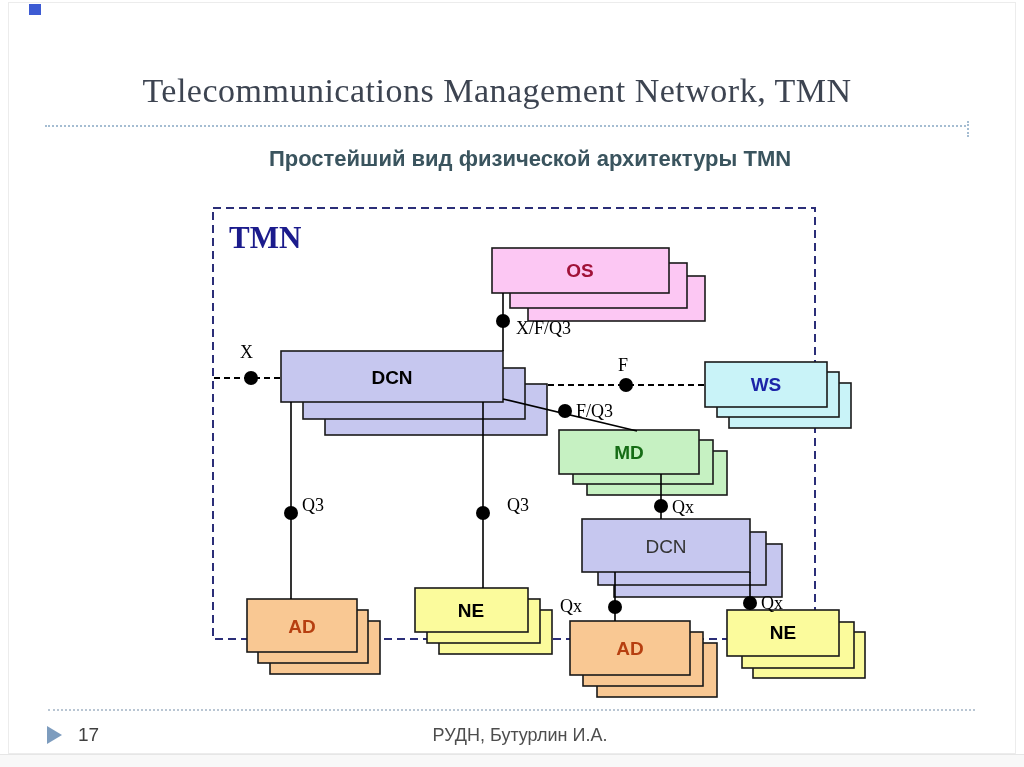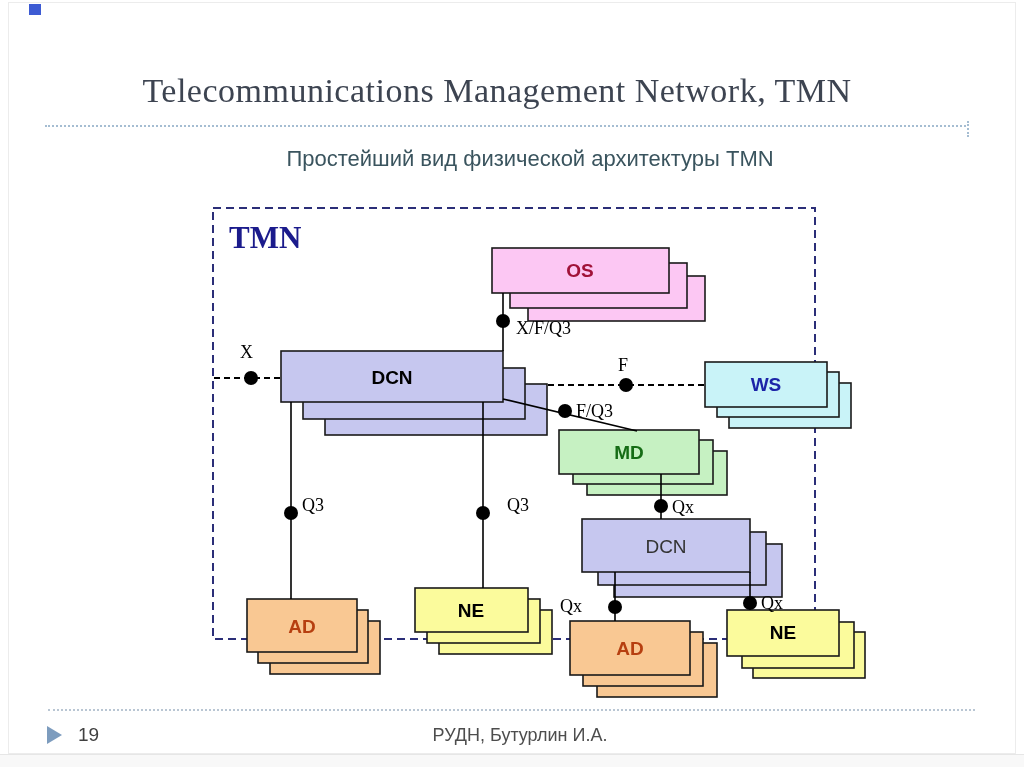--- a/index.html
+++ b/index.html
@@ -10,21 +10,21 @@
   .bottom-band { position:absolute; left:0; top:754px; width:1024px; height:13px;
                  background:#f8f8f8; border-top:1px solid #e6e6e6; }
   .title { position:absolute; left:0; top:72px; width:994px; text-align:center;
            font-family:"Liberation Serif",serif; font-size:34px; font-weight:normal;
            color:#3d4451; letter-spacing:0.5px; white-space:nowrap; }
   .title-rule { position:absolute; left:45px; top:125px; width:921px; height:0;
                 border-top:2px dotted #a5bdd2; }
   .title-rule-tick { position:absolute; left:967px; top:121px; width:0; height:16px;
                      border-left:2px dotted #a5bdd2; }
   .subtitle { position:absolute; left:36px; top:146px; width:988px; text-align:center;
-              font-size:22px; color:#3a545e; font-weight:normal; }
+              font-size:22px; color:#3a545e; font-weight:bold; }
   .diagram-svg { position:absolute; left:0; top:0; }
   .boundary { fill:none; stroke-width:2; stroke-dasharray:8 5; }
   .stack-rect { stroke:#1a1a1a; stroke-width:1.6; }
   .solid-line { stroke:#000000; stroke-width:1.6; }
   .dashed-line { stroke:#000000; stroke-width:2; stroke-dasharray:6 4; }
   .dot { fill:#000000; }
   .box-label { font-family:"Liberation Sans",sans-serif; font-size:19px; font-weight:bold; text-anchor:middle; }
   .box-label-thin { font-family:"Liberation Sans",sans-serif; font-size:19px; font-weight:normal; text-anchor:middle; }
   .if-label { font-family:"Liberation Serif",serif; font-size:18px; fill:#000000; }
   .tmn-label { font-family:"Liberation Serif",serif; font-size:31px; font-weight:bold; }
@@ -144,17 +144,17 @@
     <text class="if-label" x="302" y="511">Q3</text>
     <text class="if-label" x="507" y="511">Q3</text>
     <text class="if-label" x="672" y="513">Qx</text>
     <text class="if-label" x="582" y="612" text-anchor="end">Qx</text>
     <text class="if-label" x="761" y="609">Qx</text>
 
     <polygon points="47,726 62,735 47,744" fill="#7d9cbe"></polygon>
   </svg>
 
   <div class="footer-rule"></div>
-  <div class="footer-page">19</div>
+  <div class="footer-page">17</div>
   <div class="footer-credit">РУДН, Бутурлин И.А.</div>
 
   <div class="bottom-band"></div>
 </div>
 
 </body></html>

